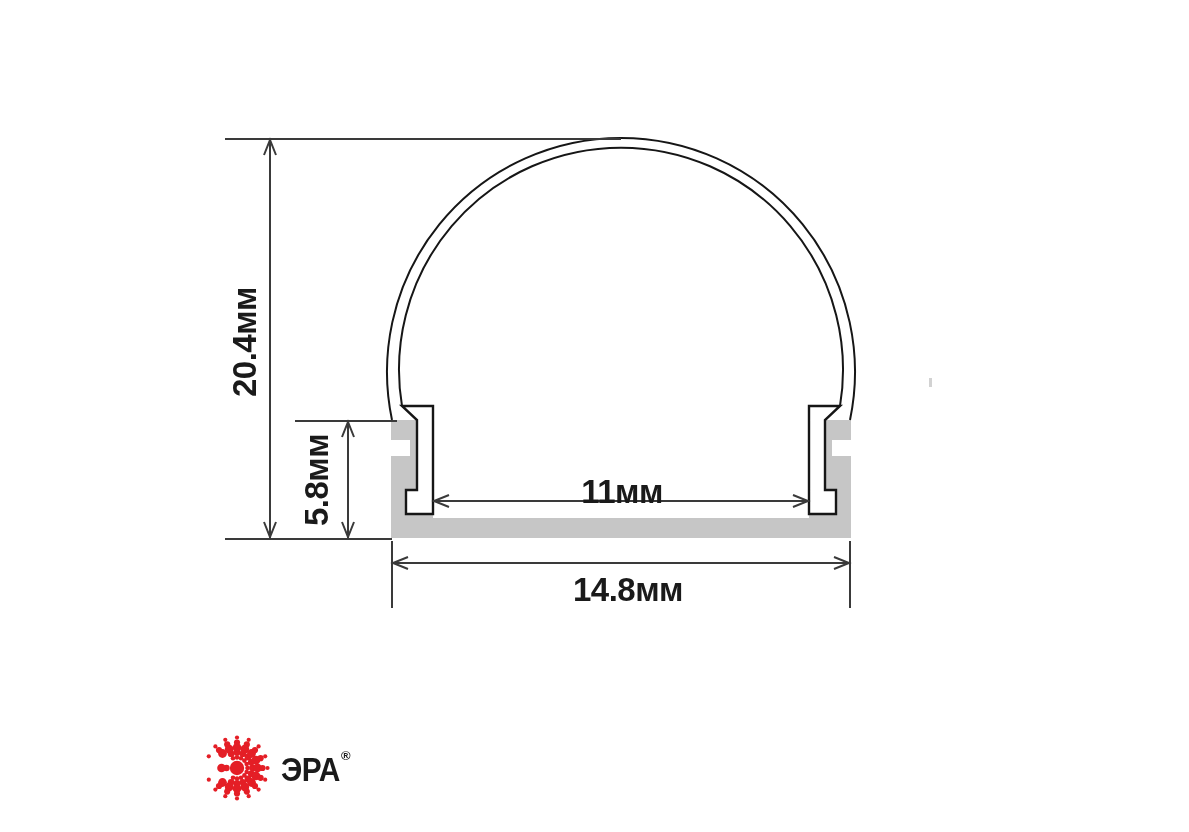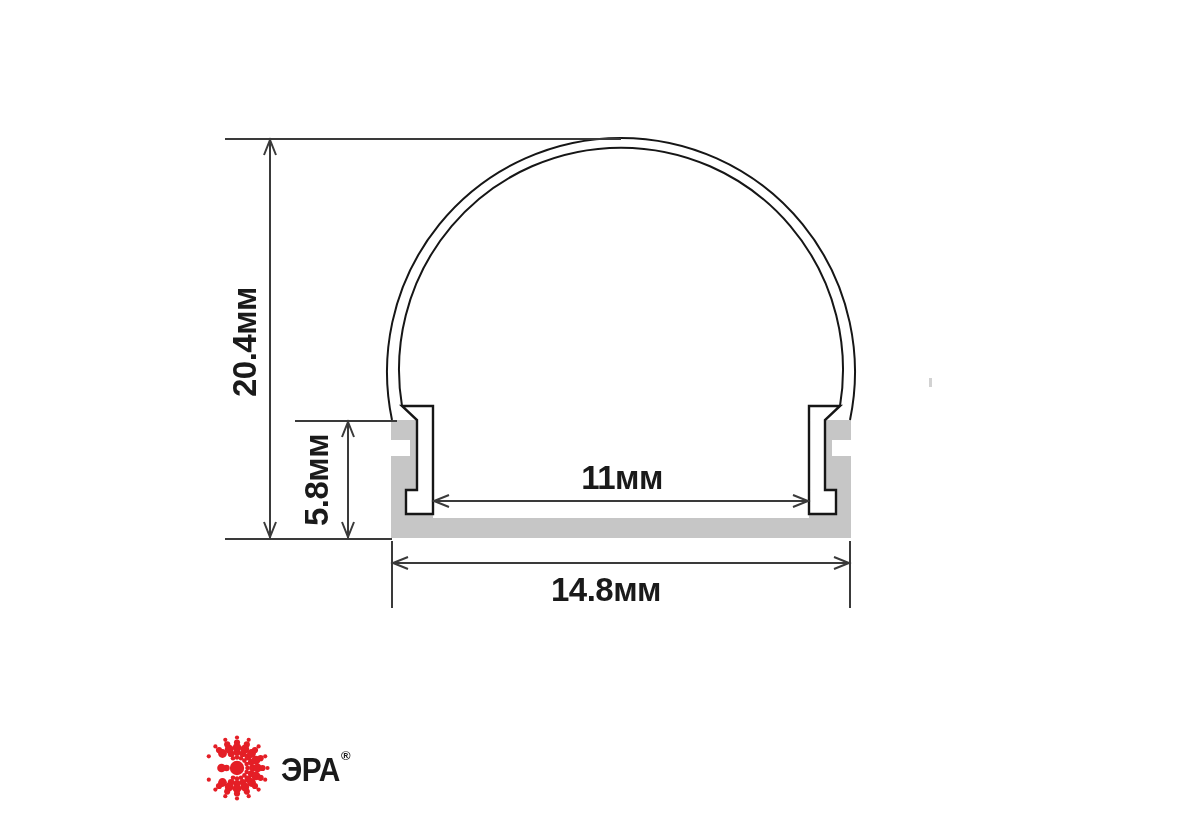--- a/index.html
+++ b/index.html
@@ -86,22 +86,22 @@
       <path d="M392 563 H850" stroke="#3a3a3a" stroke-width="2" fill="none"></path>
       <path d="M408 557 L393 563 L408 569" fill="none" stroke="#3a3a3a" stroke-width="2"></path>
       <path d="M834 557 L849 563 L834 569" fill="none" stroke="#3a3a3a" stroke-width="2"></path>
     </g>
 
     <rect x="929" y="378" width="3" height="9" class="artifact" fill="#d2d2d2"></rect>
   </svg>
 
   <div class="dim-label rot" style="left:244px;top:342px;">20.4мм</div>
   <div class="dim-label rot" style="left:316px;top:480px;">5.8мм</div>
-  <div class="dim-label" style="left:622px;top:477px;">11мм</div>
-  <div class="dim-label" style="left:606px;top:589px;">14.8мм</div>
+  <div class="dim-label" style="left:622px;top:491px;">11мм</div>
+  <div class="dim-label" style="left:628px;top:589px;">14.8мм</div>
 
   <div class="logo">
     <svg class="logo-icon" width="68" height="76" viewBox="0 0 68 76">
         <circle cx="34.0" cy="38.0" r="7.2" fill="#e41e26"></circle>
         <circle cx="44.5" cy="38.0" r="2.3" fill="#e41e26"></circle>
         <circle cx="49.5" cy="38.0" r="3.4" fill="#e41e26"></circle>
         <circle cx="54.5" cy="38.0" r="4.4" fill="#e41e26"></circle>
         <circle cx="59.5" cy="38.0" r="3.1" fill="#e41e26"></circle>
         <circle cx="64.5" cy="38.0" r="2.1" fill="#e41e26"></circle>
         <circle cx="43.7" cy="42.0" r="2.3" fill="#e41e26"></circle>

